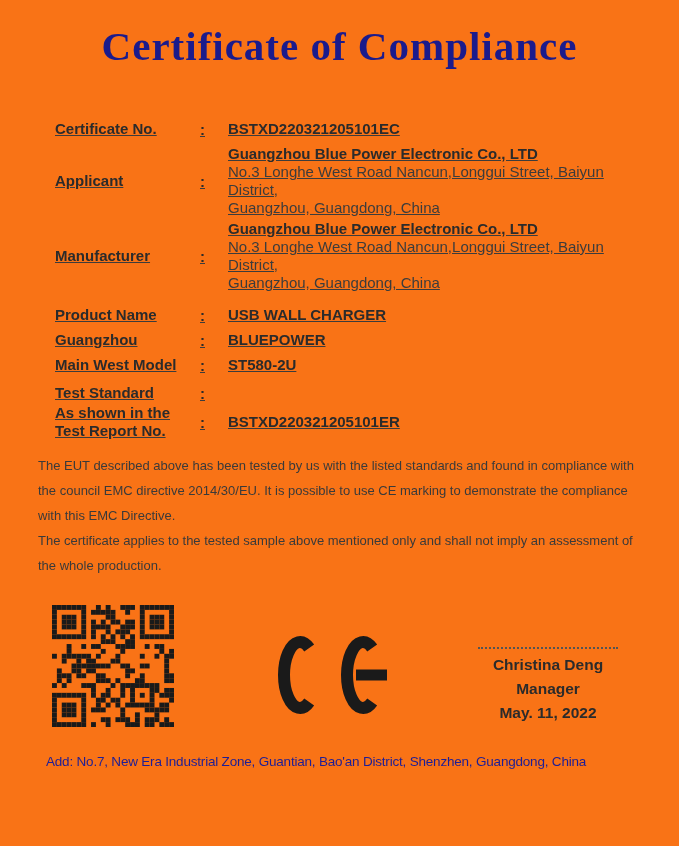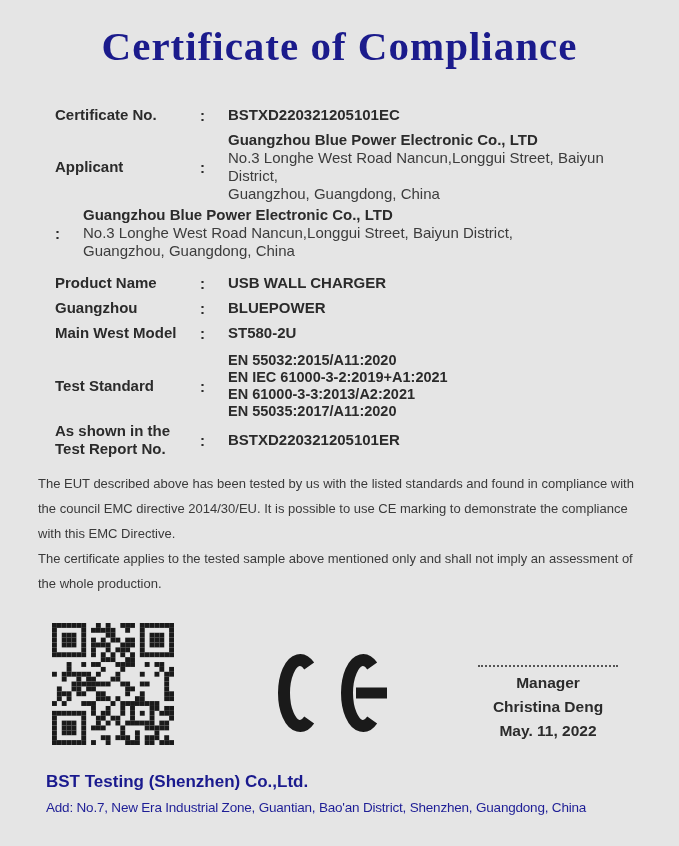--- a/index.html
+++ b/index.html
@@ -1,38 +1,39 @@
 <!DOCTYPE html>
 <html><head>
 <meta charset="utf-8">
 <style>
   * { box-sizing: border-box; }
   html, body { margin: 0; padding: 0; background: #ffffff; }
   .page {
     position: relative;
     width: 679px;
     height: 846px;
-    background: #e5e5e5;
+    background: #f97316;
     font-family: "Liberation Sans", sans-serif;
     color: #3c3c3c;
     overflow: hidden;
   }
   .title {
     margin-top: 22px;
     text-align: center;
     font-family: "Liberation Serif", serif;
     font-weight: bold;
     font-size: 41px;
     line-height: 48px;
     color: #1b1b8c;
     letter-spacing: 1px;
   }
   .fields {
-    margin-top: 36px;
+    margin-top: 50px;
     padding: 0 36px 0 55px;
+    text-decoration: underline;
   }
   .field-row {
     display: flex;
     align-items: center;
   }
   .field-label {
     width: 145px;
     flex: 0 0 145px;
     font-weight: bold;
     font-size: 15px;
@@ -125,20 +126,21 @@
       <div class="field-label">Applicant</div>
       <div class="field-colon">:</div>
       <div class="field-value">
         <div class="v-bold">Guangzhou Blue Power Electronic Co., LTD</div>
         <div>No.3 Longhe West Road Nancun,Longgui Street, Baiyun District,</div>
         <div>Guangzhou, Guangdong, China</div>
       </div>
     </div>
 
     <div class="field-row mb14">
+      <div class="field-label">Manufacturer</div>
       <div class="field-colon">:</div>
       <div class="field-value">
         <div class="v-bold">Guangzhou Blue Power Electronic Co., LTD</div>
         <div>No.3 Longhe West Road Nancun,Longgui Street, Baiyun District,</div>
         <div>Guangzhou, Guangdong, China</div>
       </div>
     </div>
 
     <div class="field-row mb7">
       <div class="field-label">Product Name</div>
@@ -160,26 +162,20 @@
       <div class="field-label">Main West Model</div>
       <div class="field-colon">:</div>
       <div class="field-value">
         <div class="v-bold">ST580-2U</div>
       </div>
     </div>
 
     <div class="field-row mb2">
       <div class="field-label">Test Standard</div>
       <div class="field-colon">:</div>
-      <div class="field-value">
-        <div class="std-line">EN 55032:2015/A11:2020</div>
-        <div class="std-line">EN IEC 61000-3-2:2019+A1:2021</div>
-        <div class="std-line">EN 61000-3-3:2013/A2:2021</div>
-        <div class="std-line">EN 55035:2017/A11:2020</div>
-      </div>
     </div>
 
     <div class="field-row">
       <div class="field-label">
         <div>As shown in the</div>
         <div>Test Report No.</div>
       </div>
       <div class="field-colon">:</div>
       <div class="field-value">
         <div class="v-bold">BSTXD220321205101ER</div>
@@ -503,26 +499,25 @@
     <div class="ce">
       <svg width="112" height="84" viewBox="0 0 112 84" xmlns="http://www.w3.org/2000/svg">
         <path d="M 31.2 15 A 16 33 0 1 0 31.2 69" fill="none" stroke="#1a1a1a" stroke-width="12"></path>
         <path d="M 94.2 15 A 16 33 0 1 0 94.2 69" fill="none" stroke="#1a1a1a" stroke-width="12"></path>
         <rect x="78" y="36.5" width="31" height="11" fill="#1a1a1a"></rect>
       </svg>
     </div>
 
     <div class="signature">
       <div class="dotted-line"></div>
+      <div class="sig-line">Christina Deng</div>
       <div class="sig-line">Manager</div>
-      <div class="sig-line">Christina Deng</div>
       <div class="sig-line">May. 11, 2022</div>
     </div>
 
   </div>
 
   <div class="footer">
-    <div class="footer-company">BST Testing (Shenzhen) Co.,Ltd.</div>
     <div class="footer-address">Add: No.7, New Era Industrial Zone, Guantian, Bao'an District, Shenzhen, Guangdong, China</div>
 
   </div>
 
 </div>
 
 </body></html>

